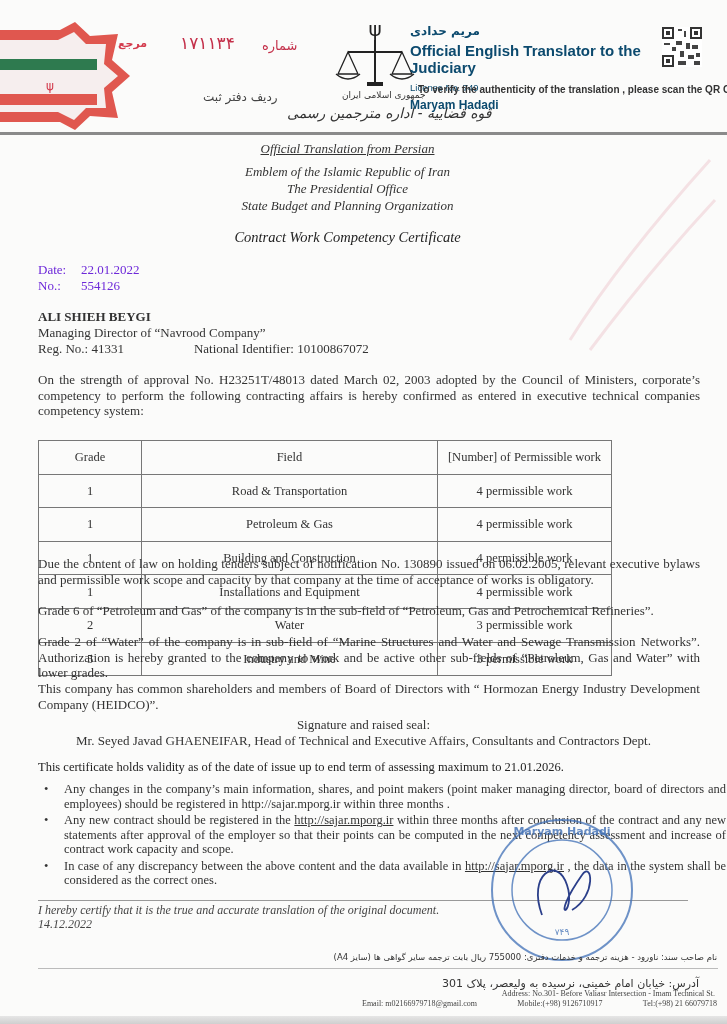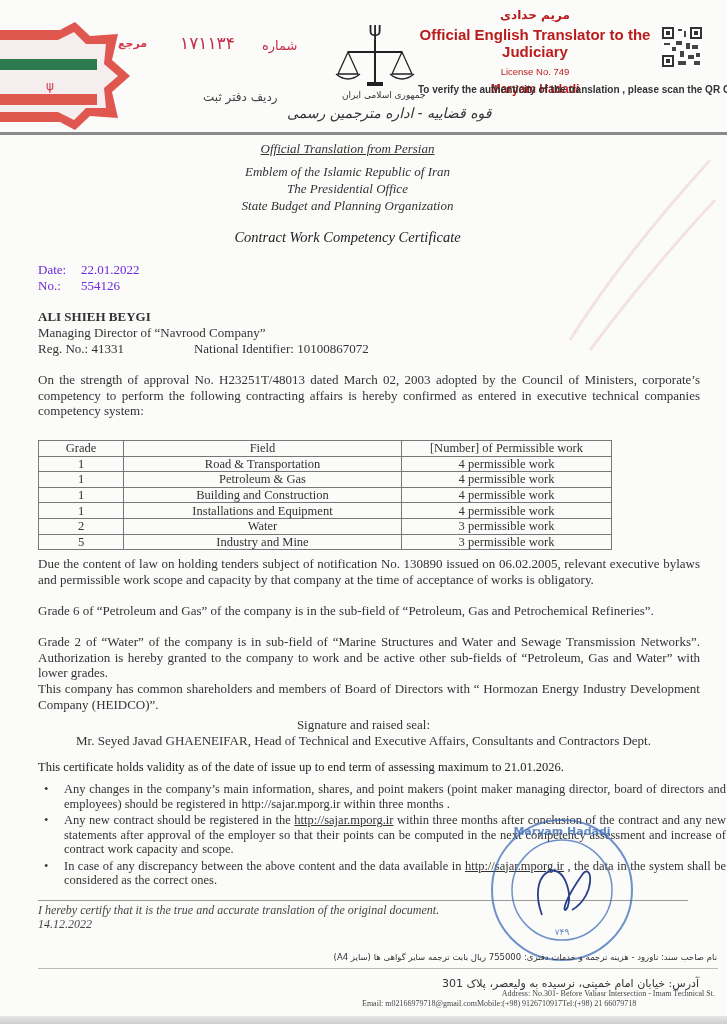--- a/index.html
+++ b/index.html
@@ -14,21 +14,21 @@
   .header-rule { position: absolute; left: 0; top: 132px; width: 727px; height: 3px; background: #8a8a8a; }
   .star-emblem { position: absolute; left: 0; top: 22px; width: 135px; height: 108px; }
   .reg-no-label { position: absolute; left: 262px; top: 38px; color: #c4304a; font-size: 13px; font-family: "DejaVu Sans", sans-serif; }
   .reg-no-value { position: absolute; left: 180px; top: 33px; color: #c4304a; font-size: 17px; letter-spacing: 3px; font-family: "DejaVu Sans", sans-serif; }
   .red-mark { position: absolute; left: 118px; top: 37px; color: #d33a4c; font-size: 11px; font-family: "DejaVu Sans", sans-serif; font-weight: bold; }
   .registry-row { position: absolute; left: 203px; top: 90px; font-size: 12px; color: #444; font-family: "DejaVu Sans", sans-serif; }
   .judiciary-emblem { position: absolute; left: 320px; top: 12px; width: 110px; height: 115px; }
   .judiciary-fa-1 { position: absolute; left: 342px; top: 90px; font-size: 9px; color: #333; font-family: "DejaVu Sans", sans-serif; }
   .judiciary-fa-2 { position: absolute; left: 287px; top: 105px; font-size: 14px; color: #333; font-family: "DejaVu Serif", serif; font-style: italic; }
 
-  .translator-block { position: absolute; left: 410px; top: 8px; width: 250px; text-align: center; font-family: "Liberation Sans", sans-serif; color: #b91c1c; }
+  .translator-block { position: absolute; left: 410px; top: 24px; width: 250px; text-align: left; font-family: "Liberation Sans", sans-serif; color: #0c4a6e; }
   .tr-fa-name { font-size: 12px; font-weight: bold; margin-bottom: 4px; font-family: "DejaVu Sans", sans-serif; }
   .tr-line { font-size: 15px; font-weight: bold; margin-bottom: 6px; }
   .tr-license { font-size: 9.5px; margin-bottom: 5px; }
   .tr-name { font-size: 12px; font-weight: bold; }
   .tr-verify { position: absolute; left: 418px; top: 84px; font-size: 10px; font-weight: bold; font-family: "Liberation Sans", sans-serif; color: #333; white-space: nowrap; }
   .qr { position: absolute; left: 662px; top: 27px; width: 40px; height: 40px; }
 
   
   .center { position: absolute; left: 8px; width: 679px; text-align: center; font-style: italic; }
   .official-translation { top: 141px; font-size: 13px; text-decoration: underline; color: #333; }
@@ -37,38 +37,38 @@
 
   .meta { position: absolute; left: 38px; top: 262px; font-size: 13px; line-height: 16px; color: #6d28d9; }
   .meta .k { display: inline-block; width: 43px; }
   .holder { position: absolute; left: 38px; top: 309px; font-size: 13px; line-height: 16px; color: #333; }
   .holder .name { font-weight: bold; }
   .holder .gap { display: inline-block; width: 70px; }
 
   .para { position: absolute; left: 38px; width: 662px; font-size: 13px; line-height: 15.5px; color: #333; text-align: justify; }
 
   table.grades { position: absolute; left: 38px; top: 440px; width: 574px; border-collapse: collapse; font-size: 12.5px; color: #333; }
-  table.grades th, table.grades td { border: 1px solid #777; text-align: center; padding: 0; height: 14.6px; line-height: 14px; font-weight: normal; }
+  table.grades th, table.grades td { border: 1px solid #777; text-align: center; padding: 9px; height: 14.6px; line-height: 14px; font-weight: normal; }
   table.grades .c1 { width: 84px; } table.grades .c2 { width: 277px; }
 
   .sig { position: absolute; left: 0; width: 727px; text-align: center; font-size: 13px; line-height: 16px; color: #333; }
   .validity { position: absolute; left: 38px; top: 760px; font-size: 12.5px; color: #222; }
 
   ul.notes { position: absolute; left: 38px; top: 782px; width: 662px; margin: 0; padding: 0 0 0 26px; list-style: none; font-size: 12.5px; line-height: 14.5px; color: #333; }
   ul.notes li { position: relative; margin-bottom: 2px; text-align: justify; }
   ul.notes li::before { content: "•"; position: absolute; left: -20px; }
   .u { text-decoration: underline; }
 
   .foot-rule { position: absolute; left: 38px; top: 900px; width: 650px; height: 1px; background: #999; }
   .certify { position: absolute; left: 38px; top: 903px; font-size: 12px; font-style: italic; color: #444; line-height: 14px; }
   .fee-line { position: absolute; left: 355px; top: 952px; font-size: 8.5px; color: #333; font-family: "DejaVu Sans", sans-serif; direction: rtl; width: 362px; text-align: right; white-space: nowrap; }
   .foot-rule2 { position: absolute; left: 38px; top: 968px; width: 680px; height: 1px; background: #bbb; }
   .addr-fa { position: absolute; left: 414px; top: 977px; font-size: 11px; color: #333; font-family: "DejaVu Sans", sans-serif; width: 285px; text-align: right; direction: rtl; }
   .addr-en { position: absolute; left: 380px; top: 989px; width: 335px; text-align: right; font-size: 8px; color: #444; }
-  .contacts { position: absolute; left: 362px; top: 999px; width: 355px; font-size: 8px; color: #444; display: flex; justify-content: flex-start; }
+  .contacts { position: absolute; left: 362px; top: 999px; width: 355px; font-size: 8px; color: #444; display: flex; justify-content: space-between; }
   .bottom-shadow { position: absolute; left: 0; top: 1016px; width: 727px; height: 8px; background: linear-gradient(#e6e6e6, #cfcfcf); }
 
   .seal { position: absolute; left: 487px; top: 815px; width: 150px; height: 150px; }
   .watermark { position: absolute; left: 560px; top: 140px; width: 160px; height: 220px; opacity: 0.12; }
 </style>
 </head>
 <body>
 
 <div class="header">
   <svg class="star-emblem" viewBox="0 0 135 108">

